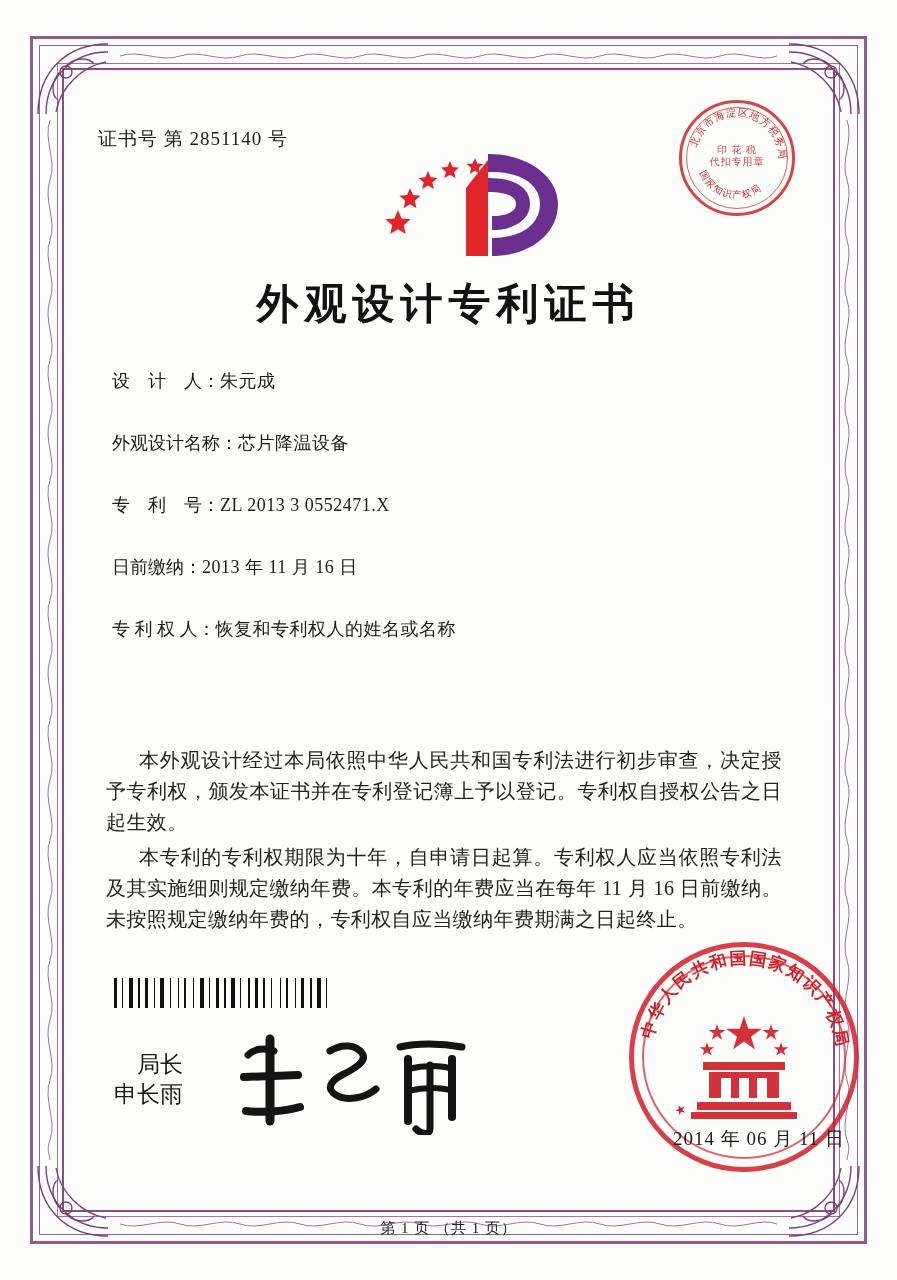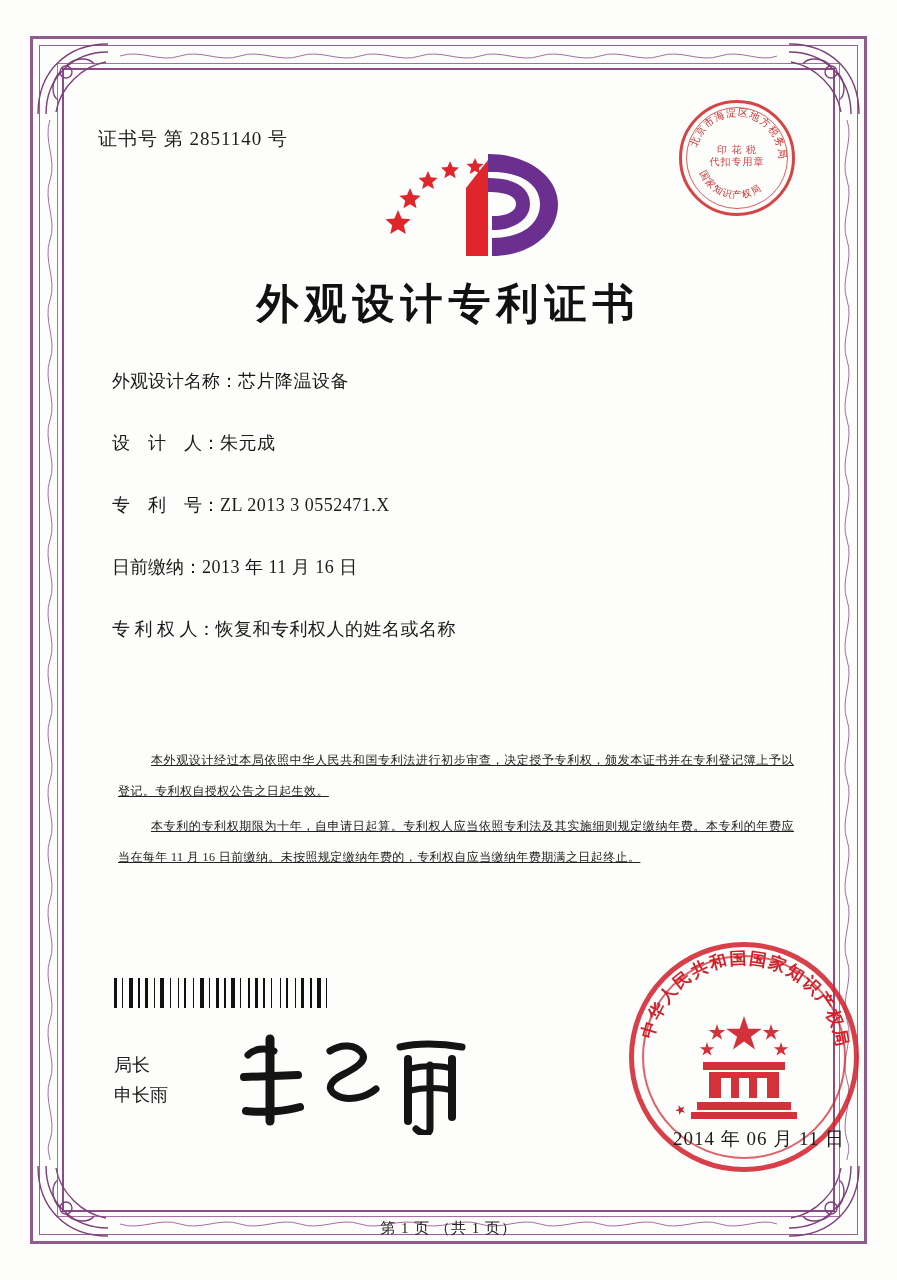--- a/index.html
+++ b/index.html
@@ -167,27 +167,26 @@
   .field .label {
     display: inline-block;
     letter-spacing: 0px;
   }
   .field .value {
     letter-spacing: .5px;
   }
 
   .paragraphs {
     position: absolute;
-    left: 28px; top: 655px;
+    left: 16px; top: 655px;
     width: 676px;
-    font-size: 12px;
+    font-size: 20px;
     line-height: 31px;
     color: #222;
     text-align: justify;
-    text-decoration: underline;
   }
   .paragraphs p {
     margin: 0 0 4px 0;
     text-indent: 33px;
     letter-spacing: .4px;
   }
 
   
   .barcode {
     position: absolute;
@@ -200,23 +199,24 @@
     display: inline-block;
     height: 30px;
     background: #111;
     margin-right: 2px;
     vertical-align: top;
   }
 
   .director {
     position: absolute;
     left: 24px; top: 960px;
-    font-size: 18px;
+    font-size: 23px;
     line-height: 30px;
     color: #1a1a1a;
+    text-align: right;
   }
 
   .signature {
     position: absolute;
     left: 140px; top: 935px;
     width: 260px; height: 110px;
   }
 
   
   .stamp-main {
@@ -383,24 +383,24 @@
       <div class="mid">
         <div>印 花 税</div>
         <div>代扣专用章</div>
       </div>
     </div>
 
     <div class="title">外观设计专利证书</div>
 
     <div class="fields">
       <div class="field">
+        <span class="label">设　计　人：</span><span class="value">朱元成</span>
+      </div>
+      <div class="field">
         <span class="label">外观设计名称：</span><span class="value">芯片降温设备</span>
-      </div>
-      <div class="field">
-        <span class="label">设　计　人：</span><span class="value">朱元成</span>
       </div>
       <div class="field">
         <span class="label">专　利　号：</span><span class="value">ZL 2013 3 0552471.X</span>
       </div>
       <div class="field">
         <span class="label">日前缴纳：</span><span class="value">2013 年 11 月 16 日</span>
       </div>
       <div class="field">
         <span class="label">专 利 权 人：</span><span class="value">恢复和专利权人的姓名或名称</span>
       </div>

